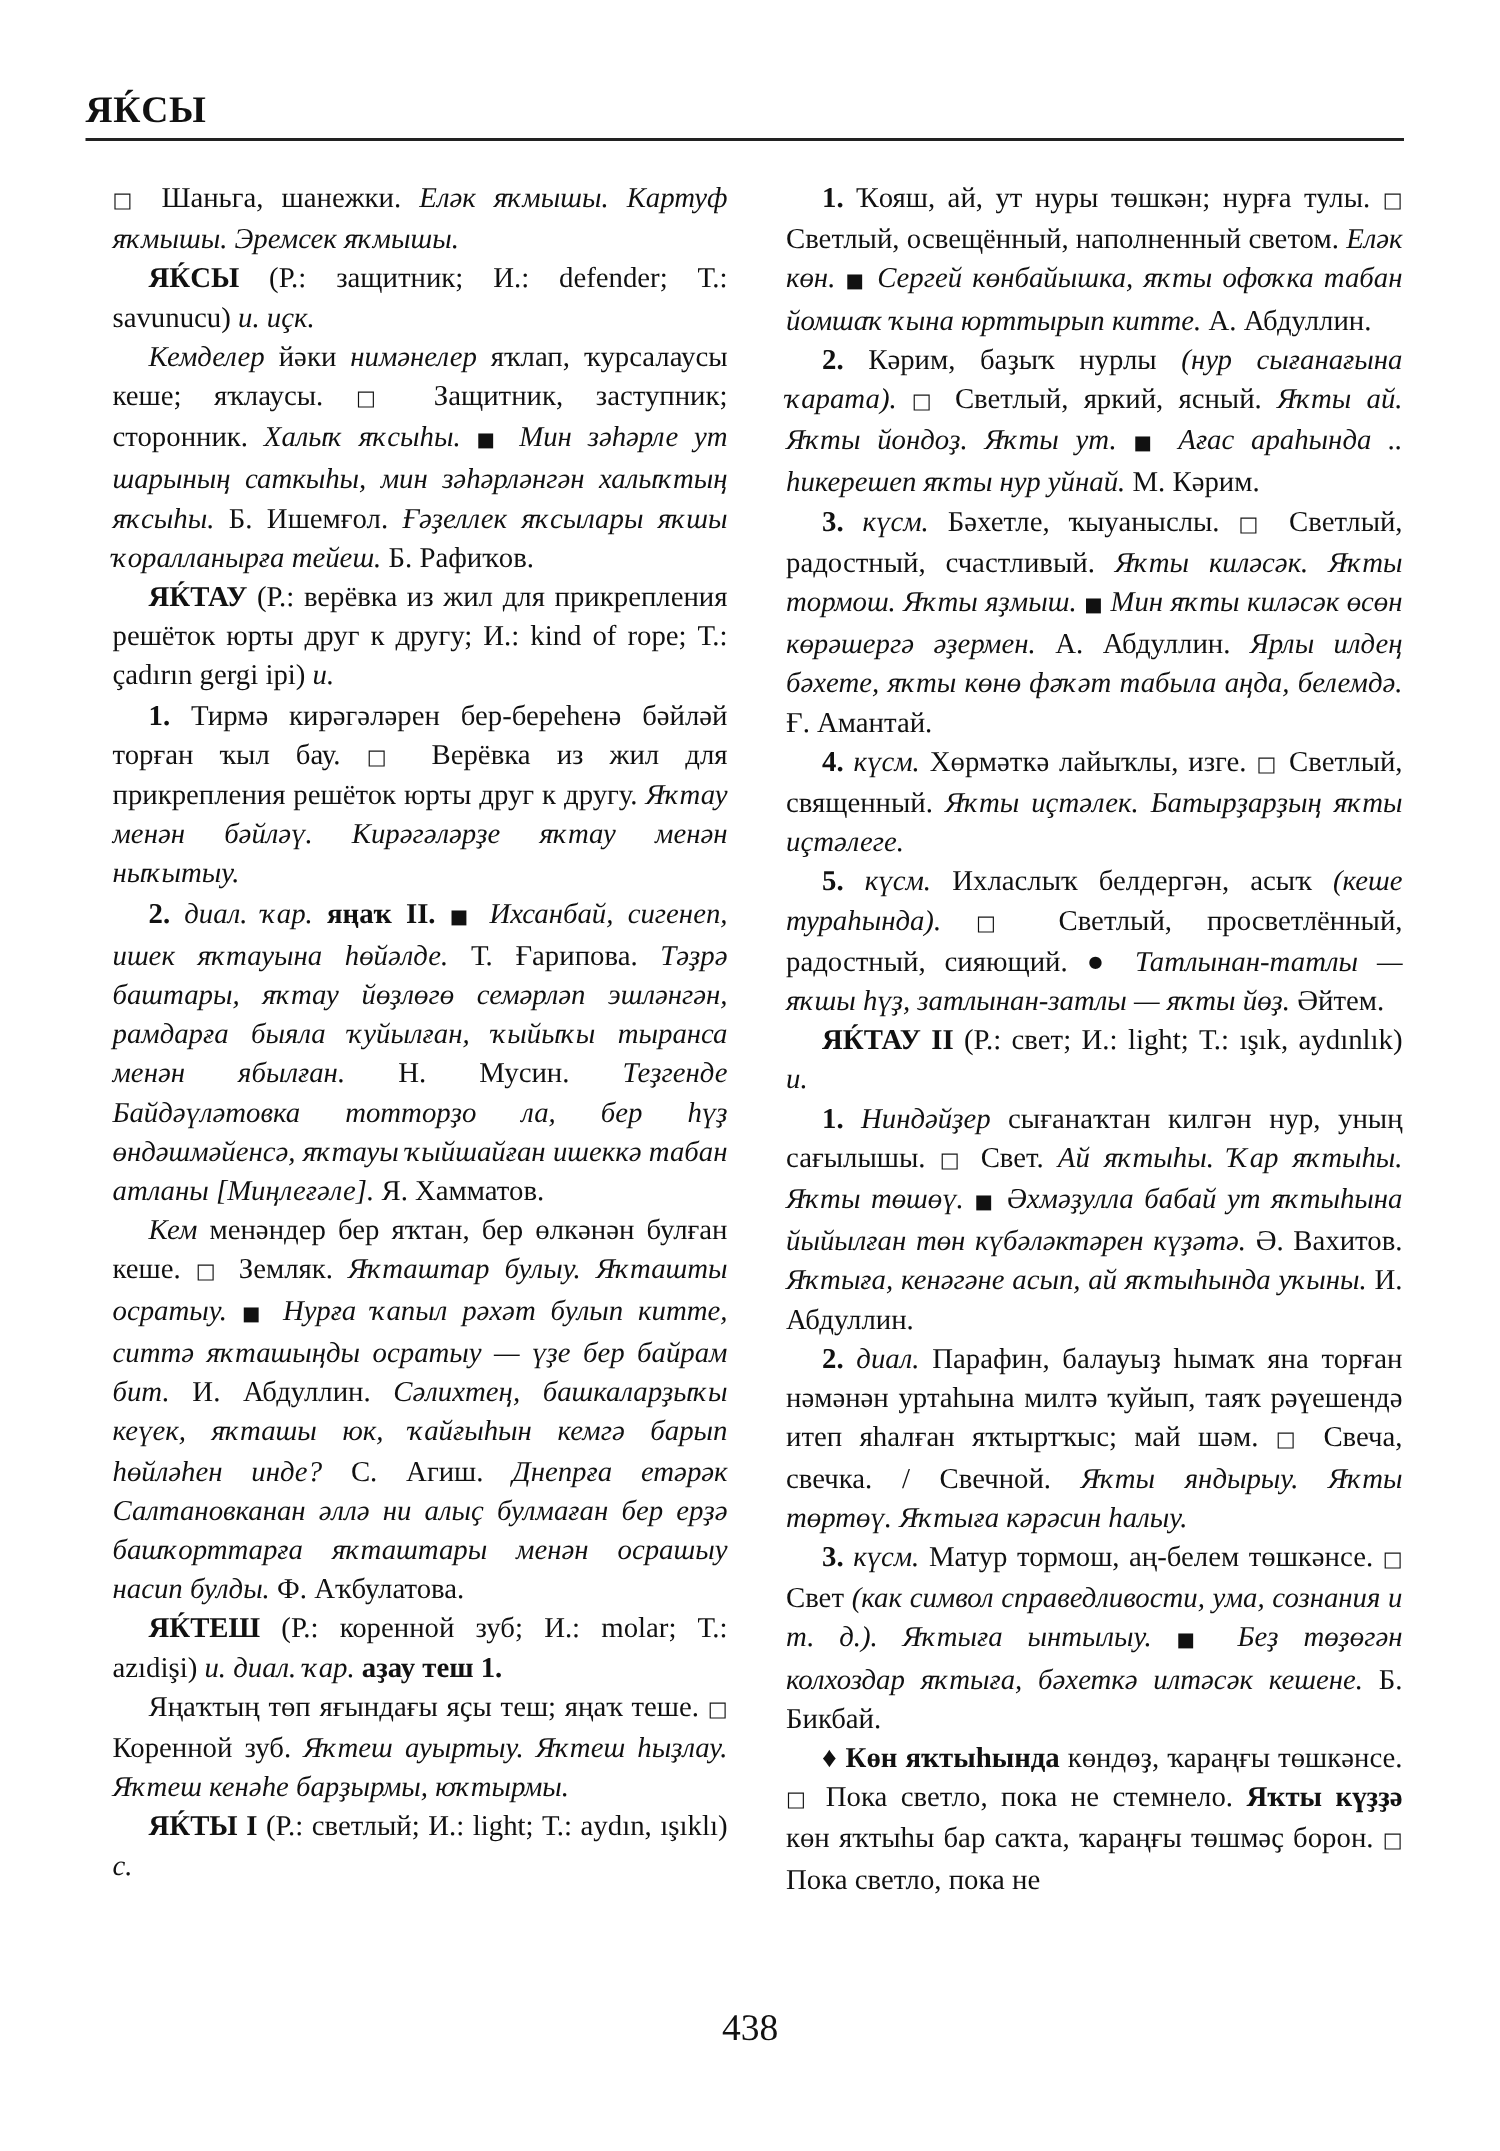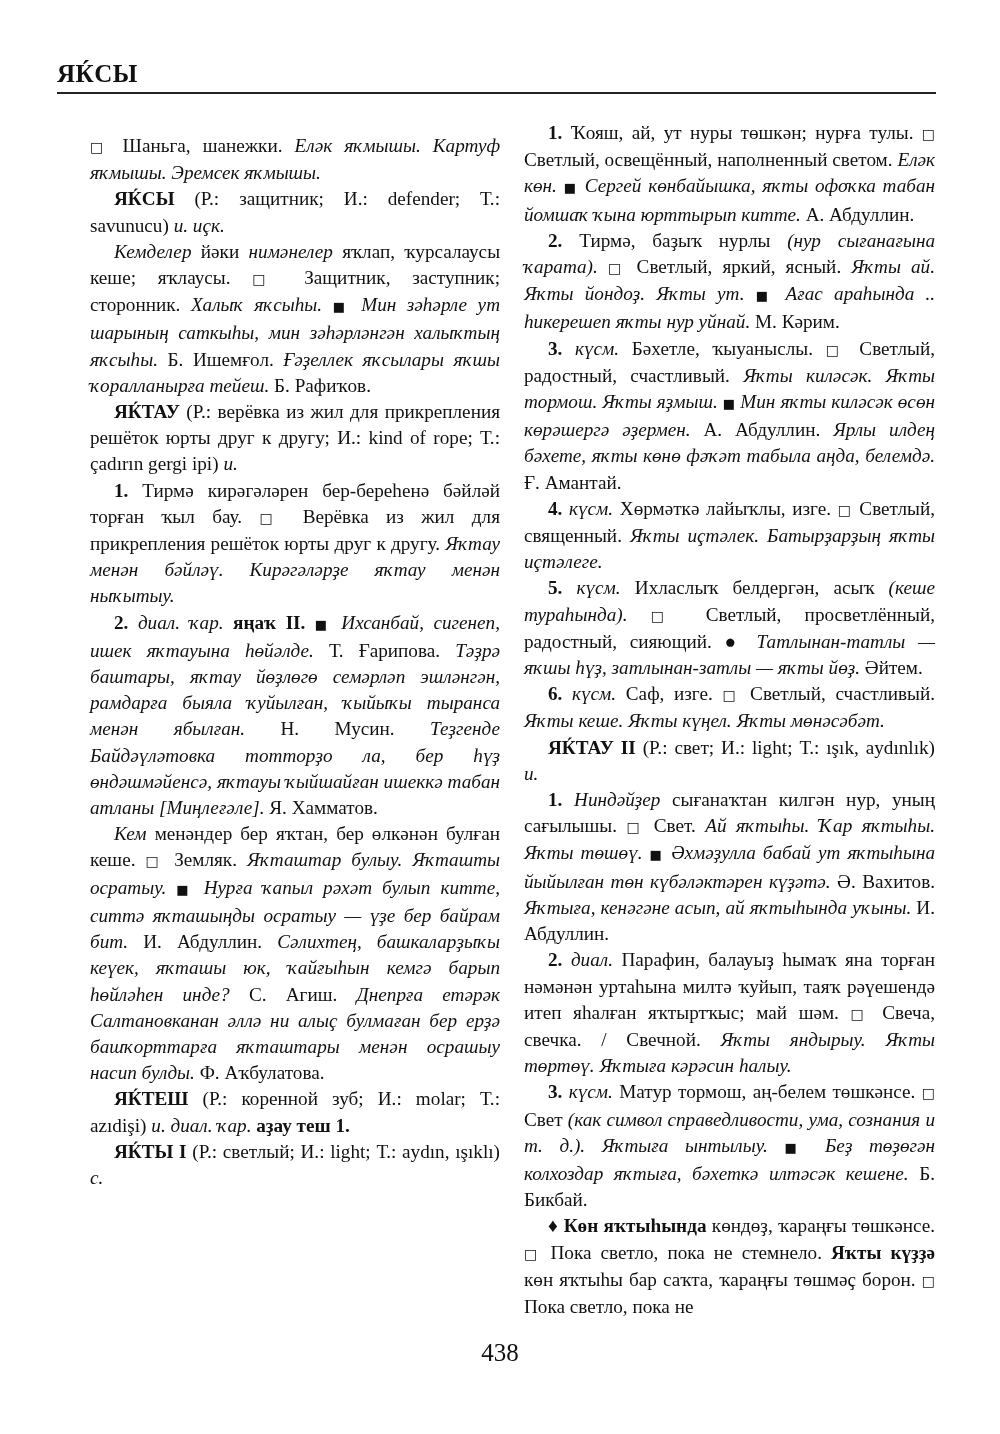--- a/index.html
+++ b/index.html
@@ -1,21 +1,21 @@
 <!DOCTYPE html>
 <html><head>
 <meta charset="utf-8">
 <style>
   html, body { margin:0; padding:0; background:#fff; }
   body { width:1000px; height:1434px; position:relative; overflow:hidden;
          font-family:"Liberation Serif","DejaVu Serif",serif; color:#111; }
   .running-head { position:absolute; left:57px; top:60px; font-weight:bold; font-size:25px; letter-spacing:0.5px; }
   .rule { position:absolute; left:57px; top:92px; width:879px; height:2px; background:#222; }
   .col { position:absolute; top:120px; font-size:19.2px; line-height:26.2px; text-align:justify; hyphens:manual; }
-  .col.left { left:90px; width:410px;margin-top:13px; }
+  .col.left { left:75px; width:410px; }
   .col.right { left:524px; width:411px; }
   .col p { margin:0; text-indent:24px; }
   .col p.noindent { text-indent:0; }
   i { font-style:italic; }
   b { font-weight:bold; }
   .box { font-family:"DejaVu Sans",sans-serif; font-size:14px; }
   .sq { font-family:"DejaVu Sans",sans-serif; font-size:13px; }
   .folio { position:absolute; top:1339px; left:0; width:1000px; text-align:center; font-size:25px; }
 </style>
 </head>
@@ -90,20 +90,26 @@
     <i>Днепрға етәрәк Салтановканан әллә ни алыҫ булмаған бер ерҙә башҡорттарға яҡташтары менән осрашыу насип булды.</i>
     <span>Ф. Аҡбулатова.</span>
   </p>
 
   <p>
     <b>ЯЌТЕШ</b>
     <span>(Р.: коренной зуб; И.: molar; Т.: azıdişi)</span>
     <i>и. диал. ҡар.</i>
     <b>аҙау теш 1.</b>
   </p>
+  <p>
+    <span>Яңаҡтың төп яғындағы яҫы теш; яңаҡ теше.</span>
+    <span class="box">□</span>
+    <span>Коренной зуб.</span>
+    <i>Яҡтеш ауыртыу. Яҡтеш һыҙлау. Яҡтеш кенәһе барҙырмы, юҡтырмы.</i>
+  </p>
 
   <p>
     <b>ЯЌТЫ I</b>
     <span>(Р.: светлый; И.: light; Т.: aydın, ışıklı)</span>
     <i>с.</i>
   </p>
 </div>
 
 <div class="col right">
   <p>
@@ -111,21 +117,21 @@
     <span>Ҡояш, ай, ут нуры төшкән; нурға тулы.</span>
     <span class="box">□</span>
     <span>Светлый, освещённый, наполненный светом.</span>
     <i>Еләк көн.</i>
     <span class="sq">■</span>
     <i>Сергей көнбайышка, яҡты офоҡка табан йомшаҡ ҡына юрттырып китте.</i>
     <span>А. Абдуллин.</span>
   </p>
   <p>
     <b>2.</b>
-    <span>Тирмә, баҙыҡ нурлы</span>
+    <span>Кәрим, баҙыҡ нурлы</span>
     <i>(нур сығанағына ҡарата).</i>
     <span class="box">□</span>
     <span>Светлый, яркий, ясный.</span>
     <i>Яҡты ай. Яҡты йондоҙ. Яҡты ут.</i>
     <span class="sq">■</span>
     <i>Ағас араһында .. һикерешеп яҡты нур уйнай.</i>
     <span>М. Кәрим.</span>
   </p>
   <p>
     <b>3.</b>
@@ -152,28 +158,20 @@
     <b>5.</b>
     <i>күсм.</i>
     <span>Ихласлыҡ белдергән, асыҡ</span>
     <i>(кеше тураһында).</i>
     <span class="box">□</span>
     <span>Светлый, просветлённый, радостный, сияющий.</span>
     <span>●</span>
     <i>Татлынан-татлы — яҡшы һүҙ, затлынан-затлы — яҡты йөҙ.</i>
     <span>Әйтем.</span>
   </p>
-  <p>
-    <b>6.</b>
-    <i>күсм.</i>
-    <span>Саф, изге.</span>
-    <span class="box">□</span>
-    <span>Светлый, счастливый.</span>
-    <i>Яҡты кеше. Яҡты күңел. Яҡты мөнәсәбәт.</i>
-  </p>
 
   <p>
     <b>ЯЌТАУ II</b>
     <span>(Р.: свет; И.: light; Т.: ışık, aydınlık)</span>
     <i>и.</i>
   </p>
   <p>
     <b>1.</b>
     <i>Ниндәйҙер</i>
     <span>сығанаҡтан килгән нур, уның сағылышы.</span>

